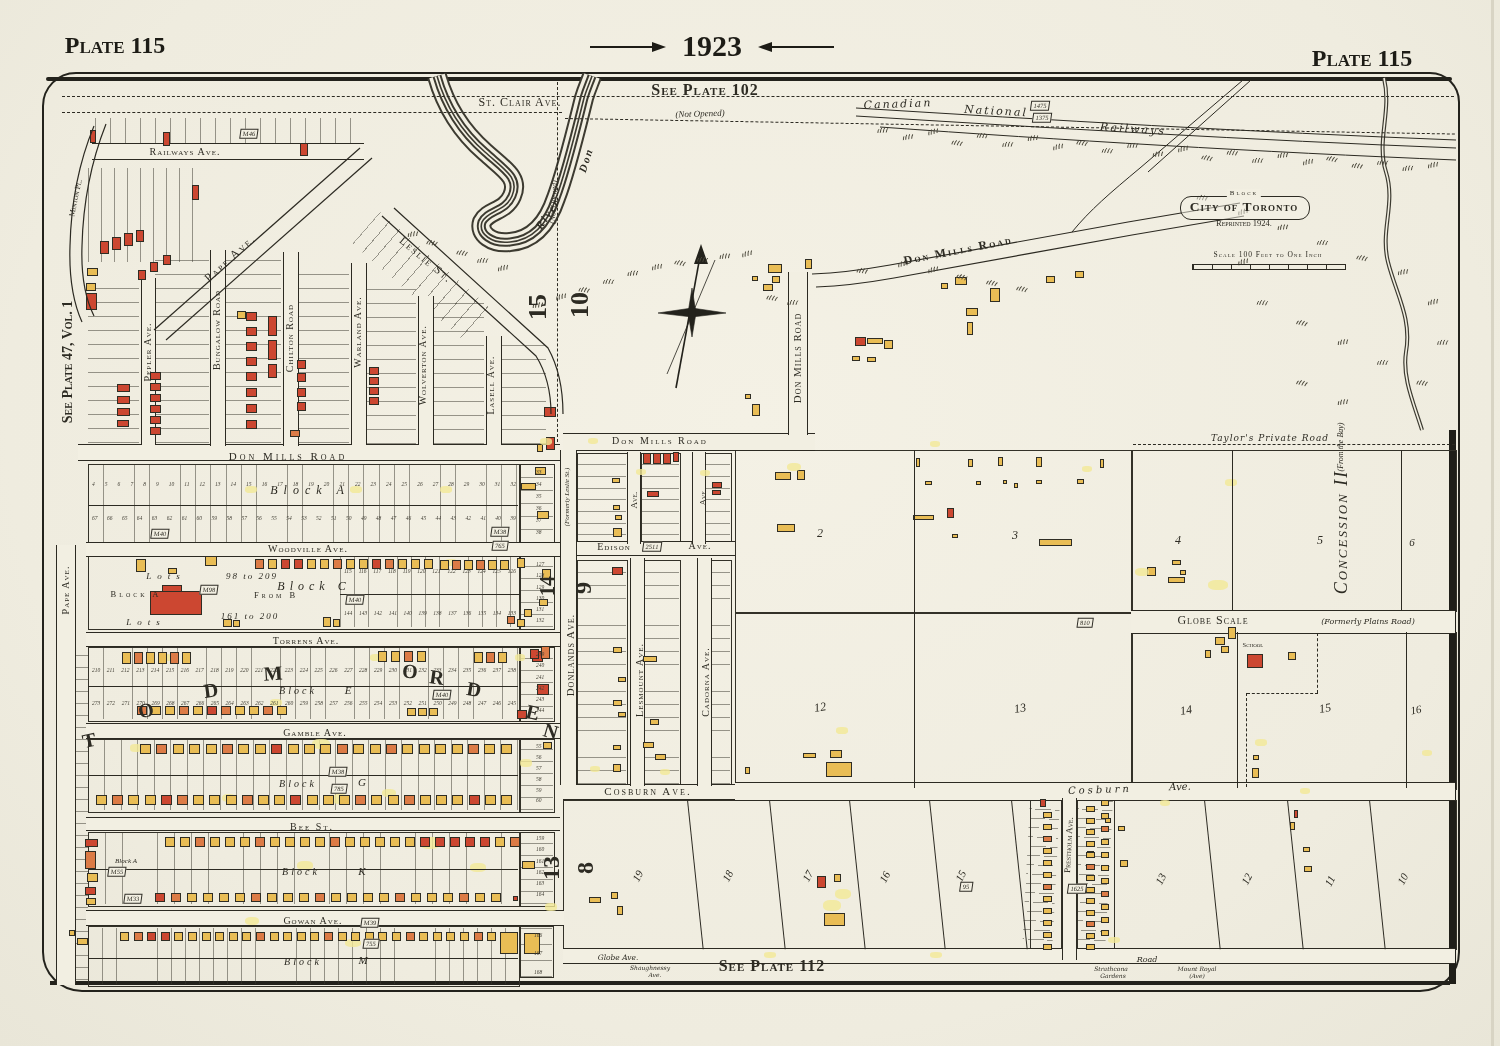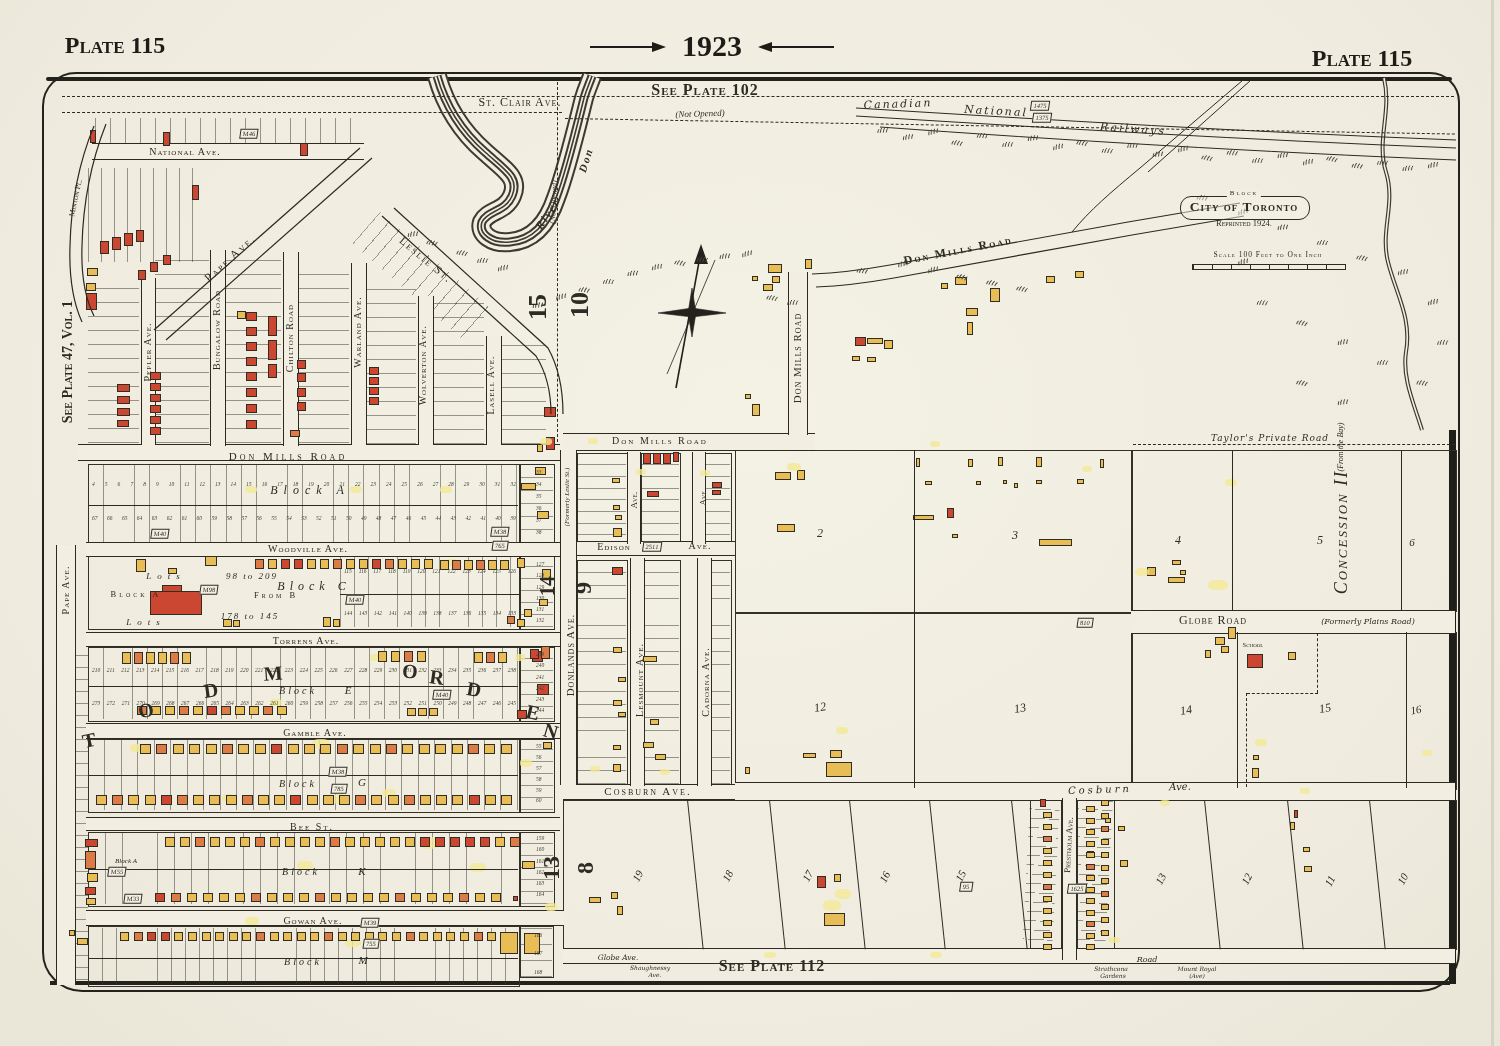--- a/index.html
+++ b/index.html
@@ -914,21 +914,21 @@
       <div class="lbl sc b" style="left: 705px; top: 90px; font-size: 16px; letter-spacing: 1px; transform: translate(-50%, -50%) rotate(0deg);">See Plate 102</div>
       <div class="lbl sc" style="left: 520px; top: 102px; font-size: 12px; letter-spacing: 1px; transform: translate(-50%, -50%) rotate(0deg);">St. Clair Ave.</div>
       <div class="lbl it" style="left: 700px; top: 114px; font-size: 9px; transform: translate(-50%, -50%) rotate(-2deg);">(Not Opened)</div>
       <div class="lbl it" style="left: 554px; top: 202px; font-size: 8px; transform: translate(-50%, -50%) rotate(-87deg);">(Not Opened)</div>
       <div class="lbl scr" style="left: 898px; top: 104px; font-size: 11px; letter-spacing: 2px; transform: translate(-50%, -50%) rotate(-2deg);">Canadian</div>
       <div class="lbl scr" style="left: 996px; top: 111px; font-size: 11px; letter-spacing: 2px; transform: translate(-50%, -50%) rotate(3deg);">National</div>
       <div class="lbl scr" style="left: 1133px; top: 129px; font-size: 11px; letter-spacing: 2px; transform: translate(-50%, -50%) rotate(4deg);">Railways</div>
       <div class="lbl it b" style="left: 548px; top: 214px; font-size: 11px; letter-spacing: 2px; transform: translate(-50%, -50%) rotate(-55deg);">River</div>
       <div class="lbl it b" style="left: 586px; top: 160px; font-size: 11px; letter-spacing: 2px; transform: translate(-50%, -50%) rotate(-72deg);">Don</div>
       <div class="lbl sc b" style="left: 68px; top: 362px; font-size: 14px; transform: translate(-50%, -50%) rotate(-90deg);">See Plate 47, Vol. 1</div>
-      <div class="lbl sc" style="left: 185px; top: 152px; font-size: 10px; letter-spacing: 1px; transform: translate(-50%, -50%) rotate(0deg);">National Ave.</div>
+      <div class="lbl sc" style="left: 185px; top: 152px; font-size: 10px; letter-spacing: 1px; transform: translate(-50%, -50%) rotate(0deg);">Railways Ave.</div>
       <div class="lbl sc" style="left: 76px; top: 198px; font-size: 8px; transform: translate(-50%, -50%) rotate(-78deg);">Minton Pl.</div>
       <div class="lbl sc" style="left: 230px; top: 258px; font-size: 12px; letter-spacing: 2px; transform: translate(-50%, -50%) rotate(-42deg);">Pape Ave.</div>
       <div class="lbl sc" style="left: 148px; top: 352px; font-size: 10px; letter-spacing: 1px; transform: translate(-50%, -50%) rotate(-90deg);">Pepler Ave.</div>
       <div class="lbl sc" style="left: 217px; top: 330px; font-size: 10px; letter-spacing: 1px; transform: translate(-50%, -50%) rotate(-90deg);">Bungalow Road</div>
       <div class="lbl sc" style="left: 290px; top: 338px; font-size: 10px; letter-spacing: 1px; transform: translate(-50%, -50%) rotate(-90deg);">Chilton Road</div>
       <div class="lbl sc" style="left: 358px; top: 332px; font-size: 10px; letter-spacing: 1px; transform: translate(-50%, -50%) rotate(-90deg);">Warland Ave.</div>
       <div class="lbl sc" style="left: 426px; top: 260px; font-size: 11px; letter-spacing: 2px; transform: translate(-50%, -50%) rotate(40deg);">Leslie St.</div>
       <div class="lbl sc" style="left: 424px; top: 365px; font-size: 9.5px; letter-spacing: 1px; transform: translate(-50%, -50%) rotate(-90deg);">Wolverton Ave.</div>
       <div class="lbl sc" style="left: 492px; top: 385px; font-size: 9.5px; letter-spacing: 1px; transform: translate(-50%, -50%) rotate(-90deg);">Lasell Ave.</div>
       <div class="lbl b" style="left: 538px; top: 307px; font-size: 26px; transform: translate(-50%, -50%) rotate(-90deg);">15</div>
@@ -939,21 +939,21 @@
       <div class="lbl sc" style="left: 660px; top: 441px; font-size: 10px; letter-spacing: 2px; transform: translate(-50%, -50%) rotate(0deg);">Don  Mills  Road</div>
       <div class="lbl it" style="left: 310px; top: 490px; font-size: 12px; letter-spacing: 6px; transform: translate(-50%, -50%) rotate(0deg);">Block  A</div>
       <div class="lbl sc" style="left: 308px; top: 549px; font-size: 10px; letter-spacing: 1px; transform: translate(-50%, -50%) rotate(0deg);">Woodville Ave.</div>
       <div class="lbl sc" style="left: 66px; top: 590px; font-size: 10px; letter-spacing: 1px; transform: translate(-50%, -50%) rotate(-90deg);">Pape Ave.</div>
       <div class="lbl it" style="left: 166px; top: 576px; font-size: 9px; letter-spacing: 6px; transform: translate(-50%, -50%) rotate(0deg);">Lots</div>
       <div class="lbl it" style="left: 252px; top: 576px; font-size: 9px; letter-spacing: 2px; transform: translate(-50%, -50%) rotate(0deg);">98 to 209</div>
       <div class="lbl it" style="left: 314px; top: 586px; font-size: 12px; letter-spacing: 5px; transform: translate(-50%, -50%) rotate(0deg);">Block C</div>
       <div class="lbl sc" style="left: 136px; top: 594px; font-size: 8.5px; letter-spacing: 3px; transform: translate(-50%, -50%) rotate(0deg);">Block A</div>
       <div class="lbl sc" style="left: 276px; top: 595px; font-size: 8.5px; letter-spacing: 3px; transform: translate(-50%, -50%) rotate(0deg);">From B</div>
       <div class="lbl it" style="left: 146px; top: 622px; font-size: 9px; letter-spacing: 6px; transform: translate(-50%, -50%) rotate(0deg);">Lots</div>
-      <div class="lbl it" style="left: 250px; top: 616px; font-size: 9px; letter-spacing: 2px; transform: translate(-50%, -50%) rotate(0deg);">178 to 145</div>
+      <div class="lbl it" style="left: 250px; top: 616px; font-size: 9px; letter-spacing: 2px; transform: translate(-50%, -50%) rotate(0deg);">161 to 200</div>
       <div class="lbl b" style="left: 547px; top: 586px; font-size: 20px; transform: translate(-50%, -50%) rotate(-90deg);">14</div>
       <div class="lbl sc" style="left: 306px; top: 641px; font-size: 10px; letter-spacing: 1px; transform: translate(-50%, -50%) rotate(0deg);">Torrens Ave.</div>
       <div class="lbl it" style="left: 298px; top: 691px; font-size: 10px; letter-spacing: 3px; transform: translate(-50%, -50%) rotate(0deg);">Block</div>
       <div class="lbl it" style="left: 348px; top: 690px; font-size: 11px; transform: translate(-50%, -50%) rotate(0deg);">E</div>
       <div class="lbl sc" style="left: 315px; top: 733px; font-size: 10px; letter-spacing: 1px; transform: translate(-50%, -50%) rotate(0deg);">Gamble Ave.</div>
       <div class="lbl it" style="left: 298px; top: 784px; font-size: 10px; letter-spacing: 3px; transform: translate(-50%, -50%) rotate(0deg);">Block</div>
       <div class="lbl it" style="left: 362px; top: 782px; font-size: 11px; transform: translate(-50%, -50%) rotate(0deg);">G</div>
       <div class="lbl sc" style="left: 312px; top: 827px; font-size: 10px; letter-spacing: 2px; transform: translate(-50%, -50%) rotate(0deg);">Bee St.</div>
       <div class="lbl it" style="left: 301px; top: 872px; font-size: 10px; letter-spacing: 3px; transform: translate(-50%, -50%) rotate(0deg);">Block</div>
       <div class="lbl it" style="left: 362px; top: 871px; font-size: 11px; transform: translate(-50%, -50%) rotate(0deg);">K</div>
@@ -980,21 +980,21 @@
       <div class="lbl sc" style="left: 703px; top: 497px; font-size: 9px; transform: translate(-50%, -50%) rotate(-90deg);">Ave.</div>
       <div class="lbl sc" style="left: 640px; top: 680px; font-size: 10px; letter-spacing: 1px; transform: translate(-50%, -50%) rotate(-90deg);">Lesmount Ave.</div>
       <div class="lbl sc" style="left: 706px; top: 682px; font-size: 10px; letter-spacing: 1px; transform: translate(-50%, -50%) rotate(-90deg);">Cadorna Ave.</div>
       <div class="lbl sc" style="left: 648px; top: 791px; font-size: 11px; letter-spacing: 2px; transform: translate(-50%, -50%) rotate(0deg);">Cosburn Ave.</div>
       <div class="lbl scr" style="left: 1100px; top: 790px; font-size: 10px; letter-spacing: 3px; transform: translate(-50%, -50%) rotate(-2deg);">Cosburn</div>
       <div class="lbl scr" style="left: 1180px; top: 787px; font-size: 10px; transform: translate(-50%, -50%) rotate(-2deg);">Ave.</div>
       <div class="lbl b" style="left: 585px; top: 868px; font-size: 24px; transform: translate(-50%, -50%) rotate(-90deg);">8</div>
       <div class="lbl scr" style="left: 1270px; top: 438px; font-size: 9px; letter-spacing: 1px; transform: translate(-50%, -50%) rotate(0deg);">Taylor's  Private  Road</div>
       <div class="lbl it sc" style="left: 1341px; top: 532px; font-size: 18px; letter-spacing: 2px; transform: translate(-50%, -50%) rotate(-90deg);">Concession II</div>
       <div class="lbl it" style="left: 1341px; top: 447px; font-size: 8px; transform: translate(-50%, -50%) rotate(-90deg);">(From the Bay)</div>
-      <div class="lbl sc" style="left: 1213px; top: 620px; font-size: 12px; letter-spacing: 1px; transform: translate(-50%, -50%) rotate(0deg);">Globe Road</div>
+      <div class="lbl sc" style="left: 1213px; top: 620px; font-size: 12px; letter-spacing: 1px; transform: translate(-50%, -50%) rotate(0deg);">Globe Scale</div>
       <div class="lbl scr" style="left: 1368px; top: 622px; font-size: 8px; transform: translate(-50%, -50%) rotate(0deg);">(Formerly  Plains  Road)</div>
       <div class="lbl sc" style="left: 1253px; top: 645px; font-size: 6.5px; transform: translate(-50%, -50%) rotate(0deg);">School</div>
       <div class="lbl sc" style="left: 1069px; top: 845px; font-size: 9px; transform: translate(-50%, -50%) rotate(-87deg);">Prestholm Ave.</div>
       <div class="lbl it" style="left: 820px; top: 533px; font-size: 12px; transform: translate(-50%, -50%) rotate(0deg);">2</div>
       <div class="lbl it" style="left: 1015px; top: 535px; font-size: 12px; transform: translate(-50%, -50%) rotate(0deg);">3</div>
       <div class="lbl it" style="left: 1178px; top: 540px; font-size: 12px; transform: translate(-50%, -50%) rotate(0deg);">4</div>
       <div class="lbl it" style="left: 1320px; top: 540px; font-size: 12px; transform: translate(-50%, -50%) rotate(0deg);">5</div>
       <div class="lbl it" style="left: 1412px; top: 542px; font-size: 11px; transform: translate(-50%, -50%) rotate(0deg);">6</div>
       <div class="lbl it" style="left: 820px; top: 707px; font-size: 12px; transform: translate(-50%, -50%) rotate(-10deg);">12</div>
       <div class="lbl it" style="left: 1020px; top: 708px; font-size: 12px; transform: translate(-50%, -50%) rotate(-10deg);">13</div>

